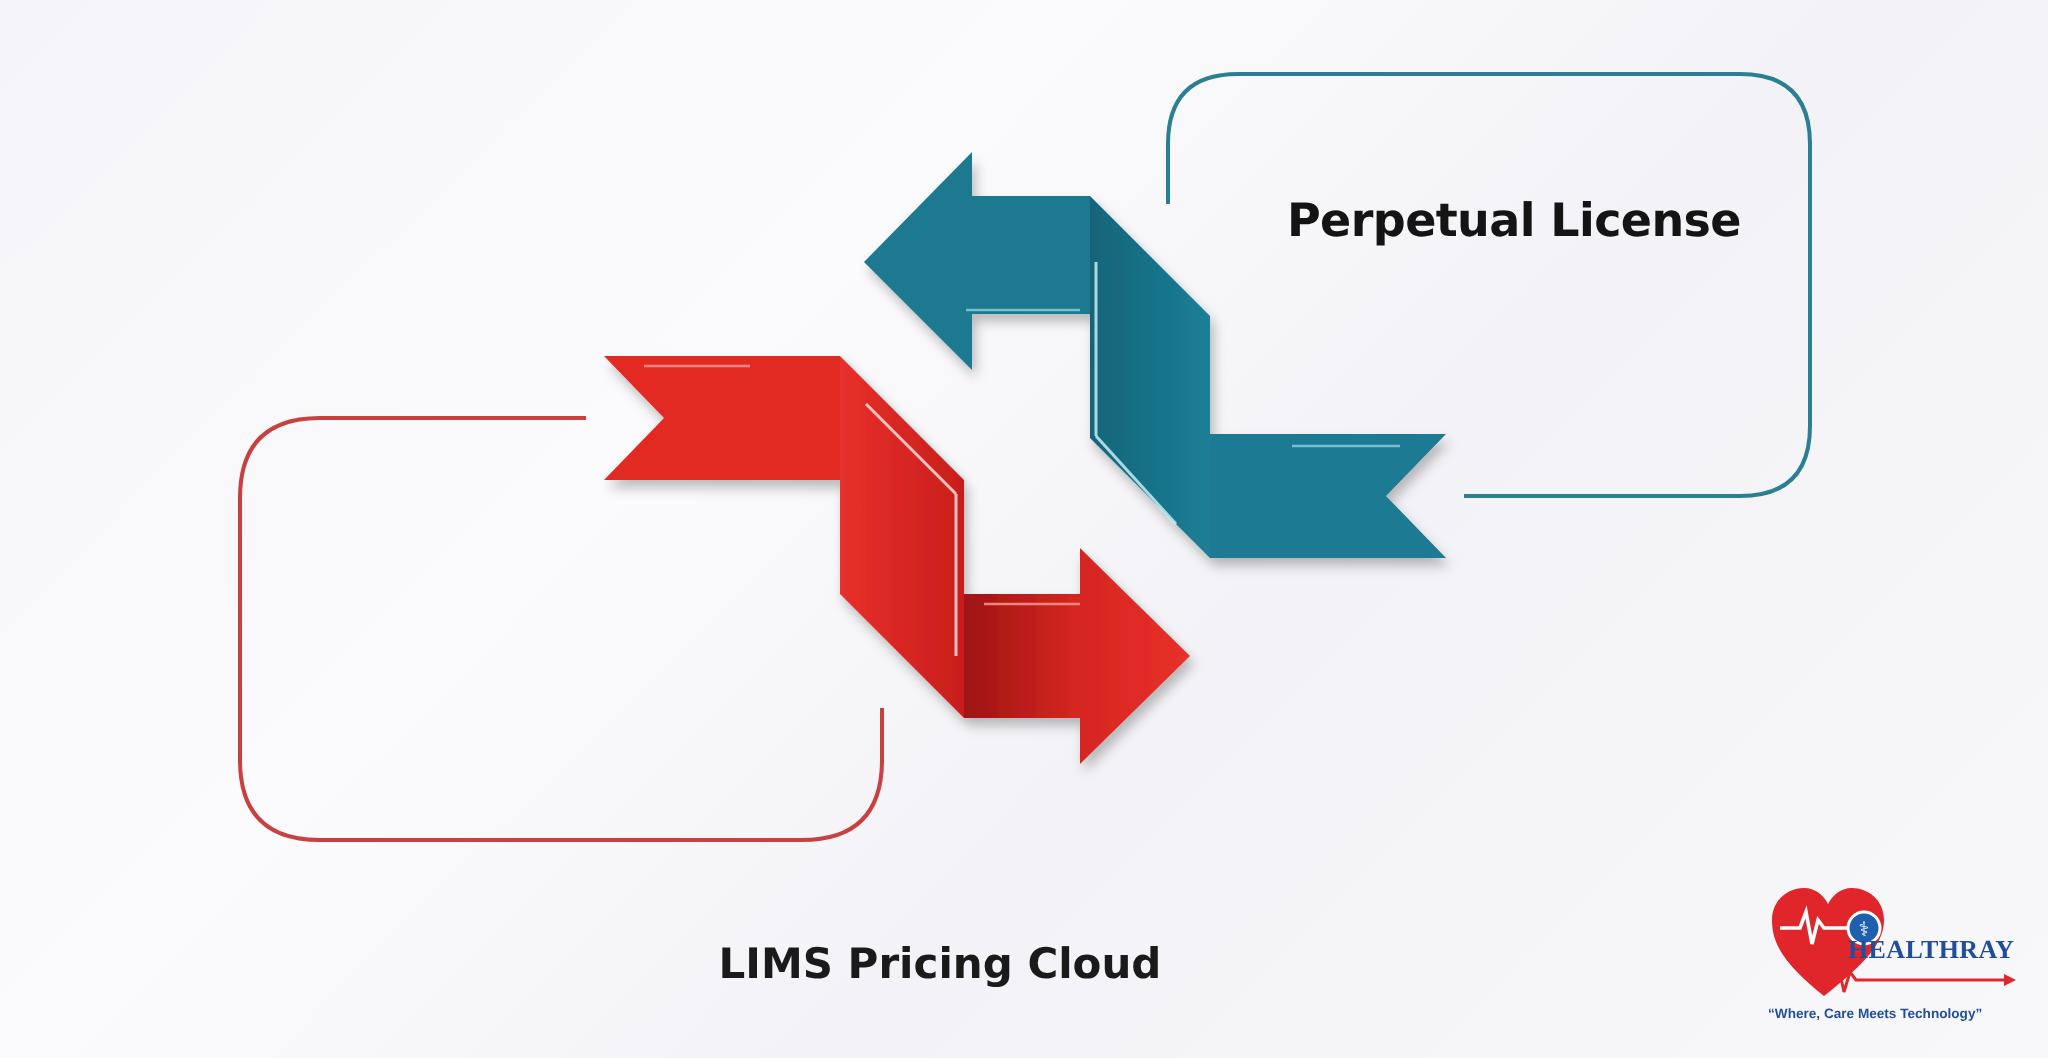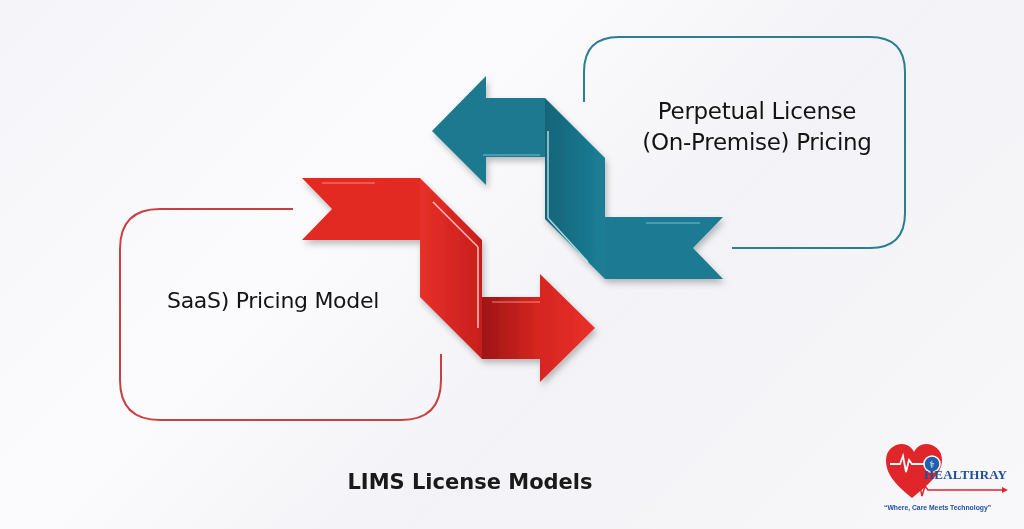--- a/index.html
+++ b/index.html
@@ -3,21 +3,21 @@
   <meta charset="utf-8">
   <style>
     html, body { margin: 0; padding: 0; }
     body {
       width: 1024px; height: 529px; overflow: hidden; position: relative;
       background: linear-gradient(135deg, #f5f4f8 0%, #fbfbfd 35%, #f3f2f6 60%, #f8f8fa 100%);
       font-family: "DejaVu Sans", sans-serif;
     }
     .canvas { position: absolute; left: 0; top: 0; width: 1024px; height: 529px; }
     .label {
-      position: absolute; font-weight: normal; color: #141414;
+      position: absolute; font-weight: bold; color: #141414;
       text-align: center; line-height: 1.35; letter-spacing: -0.3px;
     }
     .label-perpetual { left: 612px; top: 96px; width: 290px; font-size: 23px; }
     .label-subscription { left: 118px; top: 286px; width: 310px; font-size: 22px; }
     .title { position: absolute; left: 330px; top: 470px; width: 280px; text-align: center;
       font-size: 21px; font-weight: bold; color: #1a1a1a; }
     .logo { position: absolute; left: 882px; top: 442px; width: 130px; height: 80px; }
     .logo-name { position: absolute; left: 42px; top: 25px; font-family: Liberation Serif, serif;
       font-weight: bold; font-size: 13px; color: #1f4e9c; letter-spacing: 0.2px; }
     .logo-tagline { position: absolute; left: 2px; top: 62px; width: 130px; font-family: "Liberation Sans", sans-serif;
@@ -78,28 +78,26 @@
 
     <line x1="322" y1="183" x2="375" y2="183" stroke="#ff9e96" stroke-width="1.2" opacity="0.8"></line>
     <line x1="433" y1="202" x2="478" y2="247" stroke="#ffd4d0" stroke-width="1.5" opacity="0.9"></line>
     <line x1="478" y1="247" x2="478" y2="328" stroke="#ffd4d0" stroke-width="1.5" opacity="0.9"></line>
     <line x1="492" y1="302" x2="540" y2="302" stroke="#ff9e96" stroke-width="1.2" opacity="0.8"></line>
   </g>
 </svg>
 
 <div class="label label-perpetual">
   <div>Perpetual License</div>
-  <div>(On-Premise) Pricing</div>
 </div>
 
 <div class="label label-subscription">
-  <div>SaaS) Pricing Model</div>
 </div>
 
-<div class="title">LIMS License Models</div>
+<div class="title">LIMS Pricing Cloud</div>
 
 <div class="logo">
   <svg width="130" height="60" viewBox="0 0 130 60" style="position:absolute;left:0;top:0;">
     <path d="M30,56 C10,40 4,30 4,18 C4,8 12,2 20,2 C26,2 30,6 32,10 C34,6 38,2 44,2 C52,2 60,8 60,18 C60,30 50,40 30,56 Z" fill="#e0262b"></path>
     <polyline points="8,22 18,22 21,14 24,30 27,18 30,22 46,22" fill="none" stroke="#ffffff" stroke-width="1.8"></polyline>
     <circle cx="50" cy="22" r="8" fill="#1e5fae" stroke="#ffffff" stroke-width="1.5"></circle>
     <text x="50" y="26" text-anchor="middle" font-size="10" fill="#ffffff" font-family="DejaVu Sans, sans-serif">⚕</text>
     <polyline points="26,48 34,48 37,40 40,54 43,44 46,48 120,48" fill="none" stroke="#e0262b" stroke-width="1.5"></polyline>
     <polygon points="120,45 126,48 120,51" fill="#e0262b"></polygon>
   </svg>

